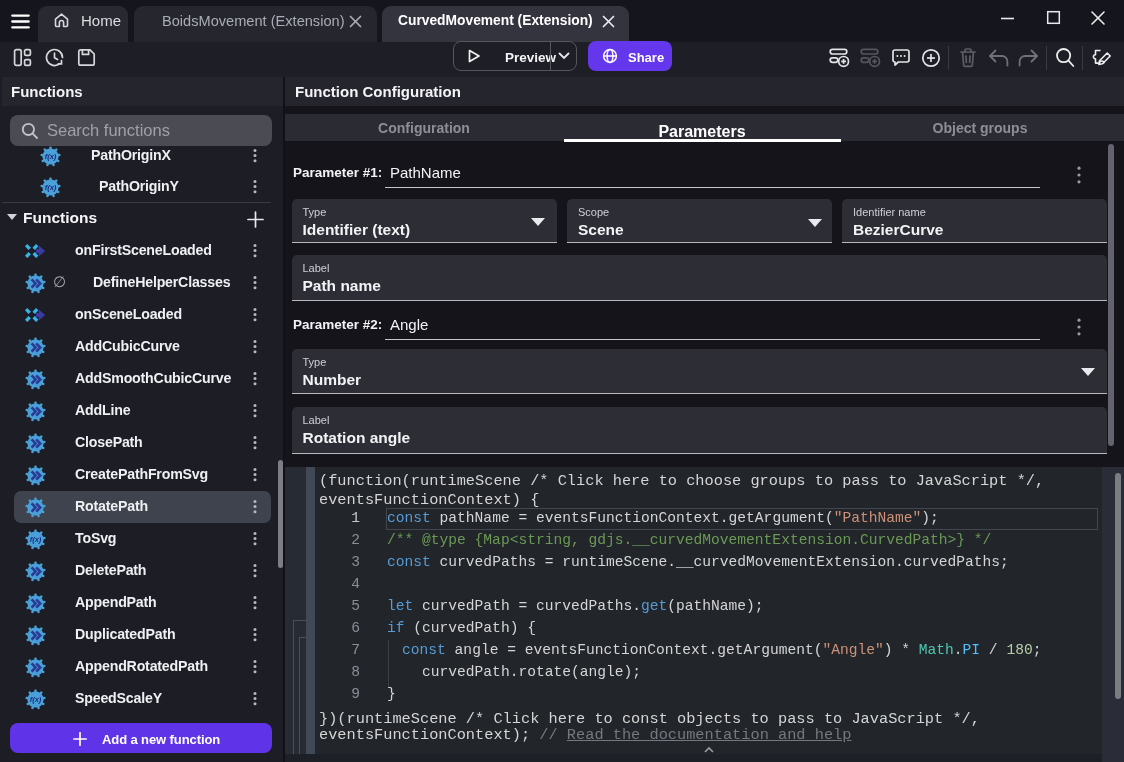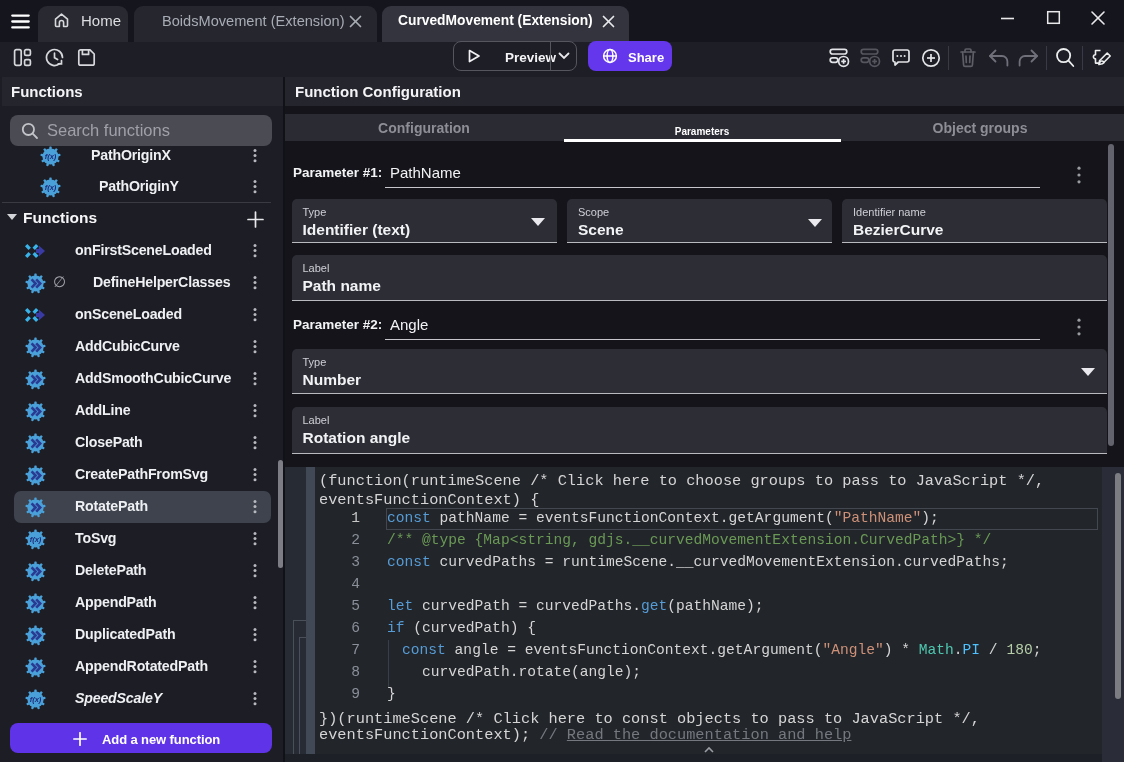--- a/index.html
+++ b/index.html
@@ -613,21 +613,21 @@
           <rect x="9.3" y="0.4" width="2.4" height="3.4" rx="0.7" transform="rotate(80 10.5 10.5)"></rect>
           <rect x="9.3" y="0.4" width="2.4" height="3.4" rx="0.7" transform="rotate(120 10.5 10.5)"></rect>
           <rect x="9.3" y="0.4" width="2.4" height="3.4" rx="0.7" transform="rotate(160 10.5 10.5)"></rect>
           <rect x="9.3" y="0.4" width="2.4" height="3.4" rx="0.7" transform="rotate(200 10.5 10.5)"></rect>
           <rect x="9.3" y="0.4" width="2.4" height="3.4" rx="0.7" transform="rotate(240 10.5 10.5)"></rect>
           <rect x="9.3" y="0.4" width="2.4" height="3.4" rx="0.7" transform="rotate(280 10.5 10.5)"></rect>
           <rect x="9.3" y="0.4" width="2.4" height="3.4" rx="0.7" transform="rotate(320 10.5 10.5)"></rect>
         </g>
 <text x="10.5" y="13.2" font-size="7.5" font-style="italic" font-weight="bold" fill="#1d2c7c" text-anchor="middle" font-family="Liberation Sans">f(x)</text>
       </svg>
-<div class="abs row-txt" style="left:51px;top:544px;font-style:italic;">SpeedScaleY</div>
+<div class="abs row-txt" style="left:51px;top:544px;">SpeedScaleY</div>
 <svg class="abs" style="left:253px;top:544px;" width="4" height="18" viewBox="0 0 4 18">
 <g fill="#b7b9bf">
           <circle cx="2" cy="3.4" r="1.5"></circle>
           <circle cx="2" cy="8.6" r="1.5"></circle>
           <circle cx="2" cy="13.8" r="1.5"></circle>
         </g>
       </svg>
 </div>
 
 <div class="abs" style="left:278px;top:460px;width:5px;height:108px;background:#7d7d85;border-radius:2.5px;"></div>
@@ -642,21 +642,21 @@
 <div class="abs" style="left:102px;top:731.5px;font-size:13px;font-weight:700;color:#ffffff;letter-spacing:-0.1px;">Add a new function</div>
 
 <div class="abs" style="left:283px;top:77px;width:2px;height:685px;background:#111118;"></div>
 
 <div class="abs" style="left:285px;top:77px;width:839px;height:685px;background:#14141a;"></div>
 <div class="abs" style="left:285px;top:77px;width:839px;height:29px;background:#25252e;"></div>
 <div class="abs" style="left:295px;top:83px;font-size:15px;font-weight:700;color:#f4f4f6;">Function Configuration</div>
 
 <div class="abs" style="left:285px;top:114px;width:839px;height:27px;background:#2b2b34;"></div>
 <div class="abs" style="left:285px;top:114px;width:278px;height:27px;display:flex;align-items:center;justify-content:center;font-size:14px;font-weight:700;color:#8e8e96;">Configuration</div>
-<div class="abs" style="left:563px;top:114px;width:278px;height:35px;display:flex;align-items:center;justify-content:center;font-size:10px;font-weight:700;color:#ffffff;">Parameters</div>
+<div class="abs" style="left:563px;top:114px;width:278px;height:35px;display:flex;align-items:center;justify-content:center;font-size:16px;font-weight:700;color:#ffffff;">Parameters</div>
 <div class="abs" style="left:841px;top:114px;width:278px;height:27px;display:flex;align-items:center;justify-content:center;font-size:14px;font-weight:700;color:#8e8e96;">Object groups</div>
 <div class="abs" style="left:564px;top:139px;width:277px;height:2.5px;background:#ffffff;"></div>
 
 <div id="params"></div>
 <div class="abs" style="left:293px;top:165px;font-size:13.5px;font-weight:700;color:#f2f3f5;">Parameter #1:</div>
 <div class="abs" style="left:390px;top:164px;font-size:15px;color:#f2f3f5;">PathName</div>
 <div class="abs" style="left:385px;top:186.5px;width:655px;height:1px;background:#c6c6cc;"></div>
 <svg class="abs" style="left:1077px;top:166px;" width="4" height="18" viewBox="0 0 4 18">
 <g fill="#9a9aa2">
         <circle cx="2" cy="2.2" r="1.6"></circle>

